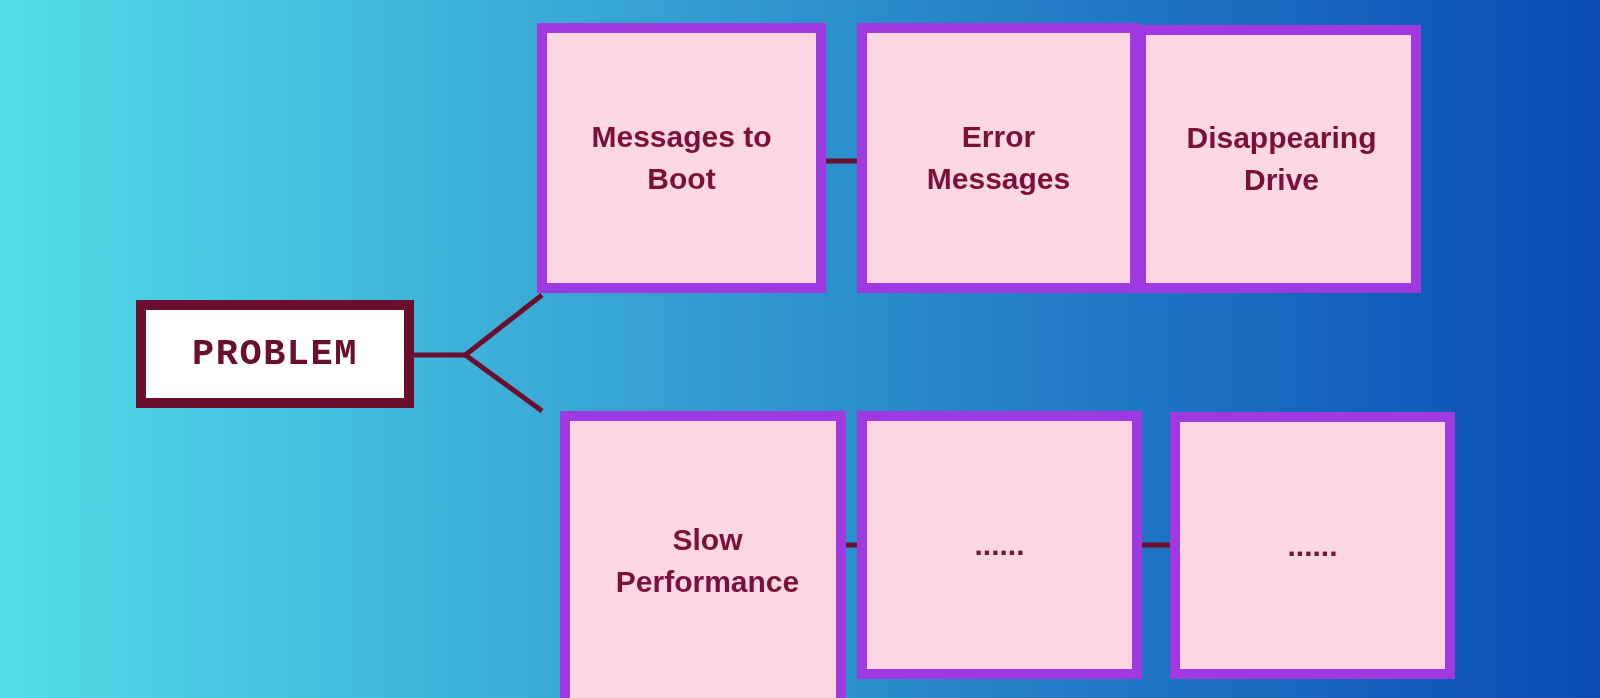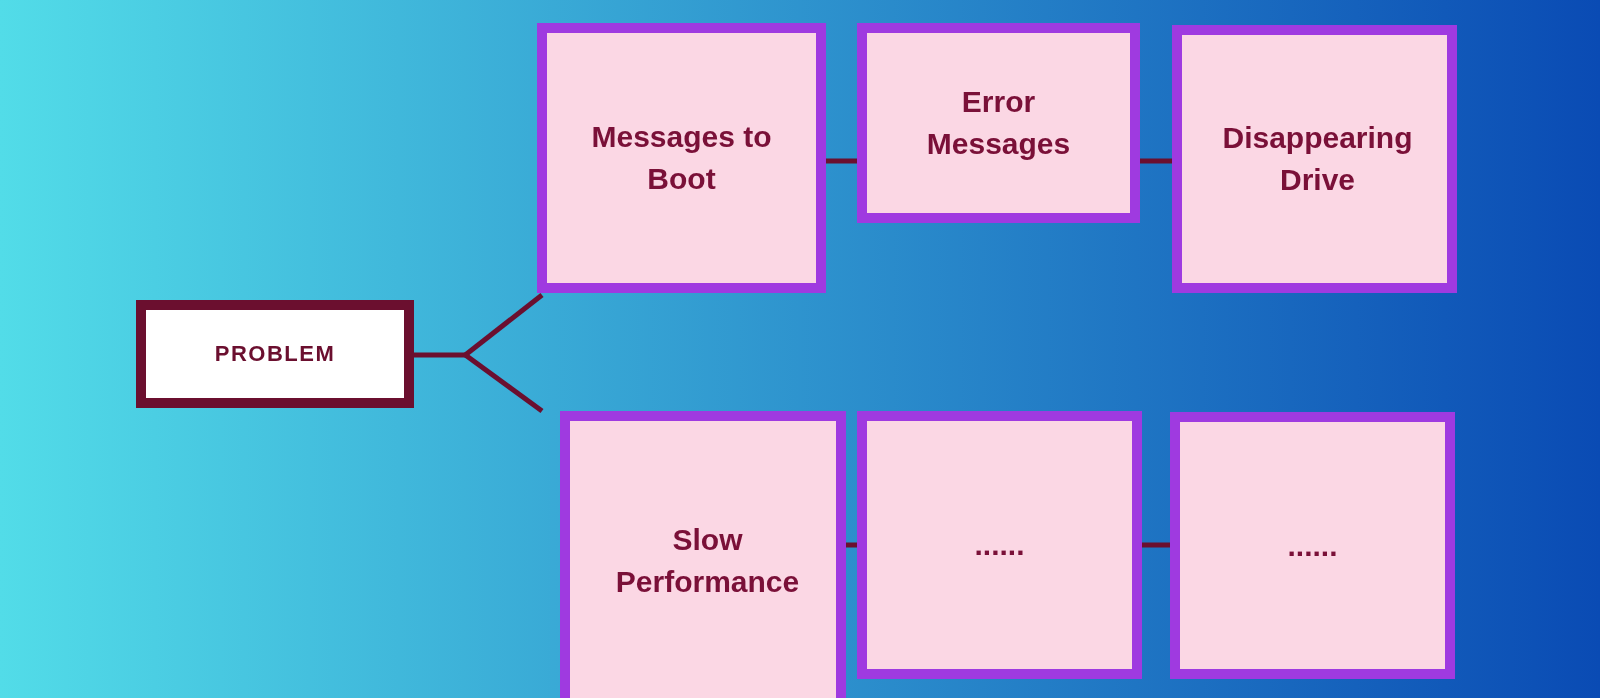--- a/index.html
+++ b/index.html
@@ -40,42 +40,42 @@
   }
   .node .label {
     color: var(--node_text, #7a1038);
     font-weight: bold;
     font-size: 30px;
     line-height: 1.4;
     white-space: pre-line;
   }
 
   .n1 { left: 537px; top: 23px;  width: 289px; height: 270px; }
-  .n2 { left: 857px; top: 23px;  width: 283px; height: 200px; }
-  .n3 { left: 1172px; top: 25px; width: 285px; height: 268px; padding-left: 24px; }
+  .n2 { left: 857px; top: 23px;  width: 283px; height: 270px; }
+  .n3 { left: 1136px; top: 25px; width: 285px; height: 268px; padding-left: 24px; }
   .n4 { left: 560px; top: 411px;  width: 286px; height: 300px; padding-left: 27px; }
   .n5 { left: 857px; top: 411px;  width: 285px; height: 268px; }
   .n6 { left: 1170px; top: 412px; width: 285px; height: 267px; }
 
   .root-node {
     position: absolute;
     left: 136px; top: 300px;
     width: 278px; height: 108px;
     box-sizing: border-box;
     background: var(--root_fill, #ffffff);
     border: 10px solid var(--root_border, #6b0f2f);
     display: flex;
     align-items: center;
     justify-content: center;
   }
   .root-node .label {
     color: var(--root_text, #6b0f2f);
-    font-family: Liberation Sans, sans-serif;
+    font-family: Liberation Mono, monospace;
     font-weight: bold;
-    font-size: 22px;
+    font-size: 37px;
     letter-spacing: 1.5px;
   }
 </style>
 </head>
 <body>
 
 <div class="canvas">
 
   <svg class="connectors" viewBox="0 0 1600 698" xmlns="http://www.w3.org/2000/svg">
     <line x1="411" y1="355" x2="466" y2="355"></line>

